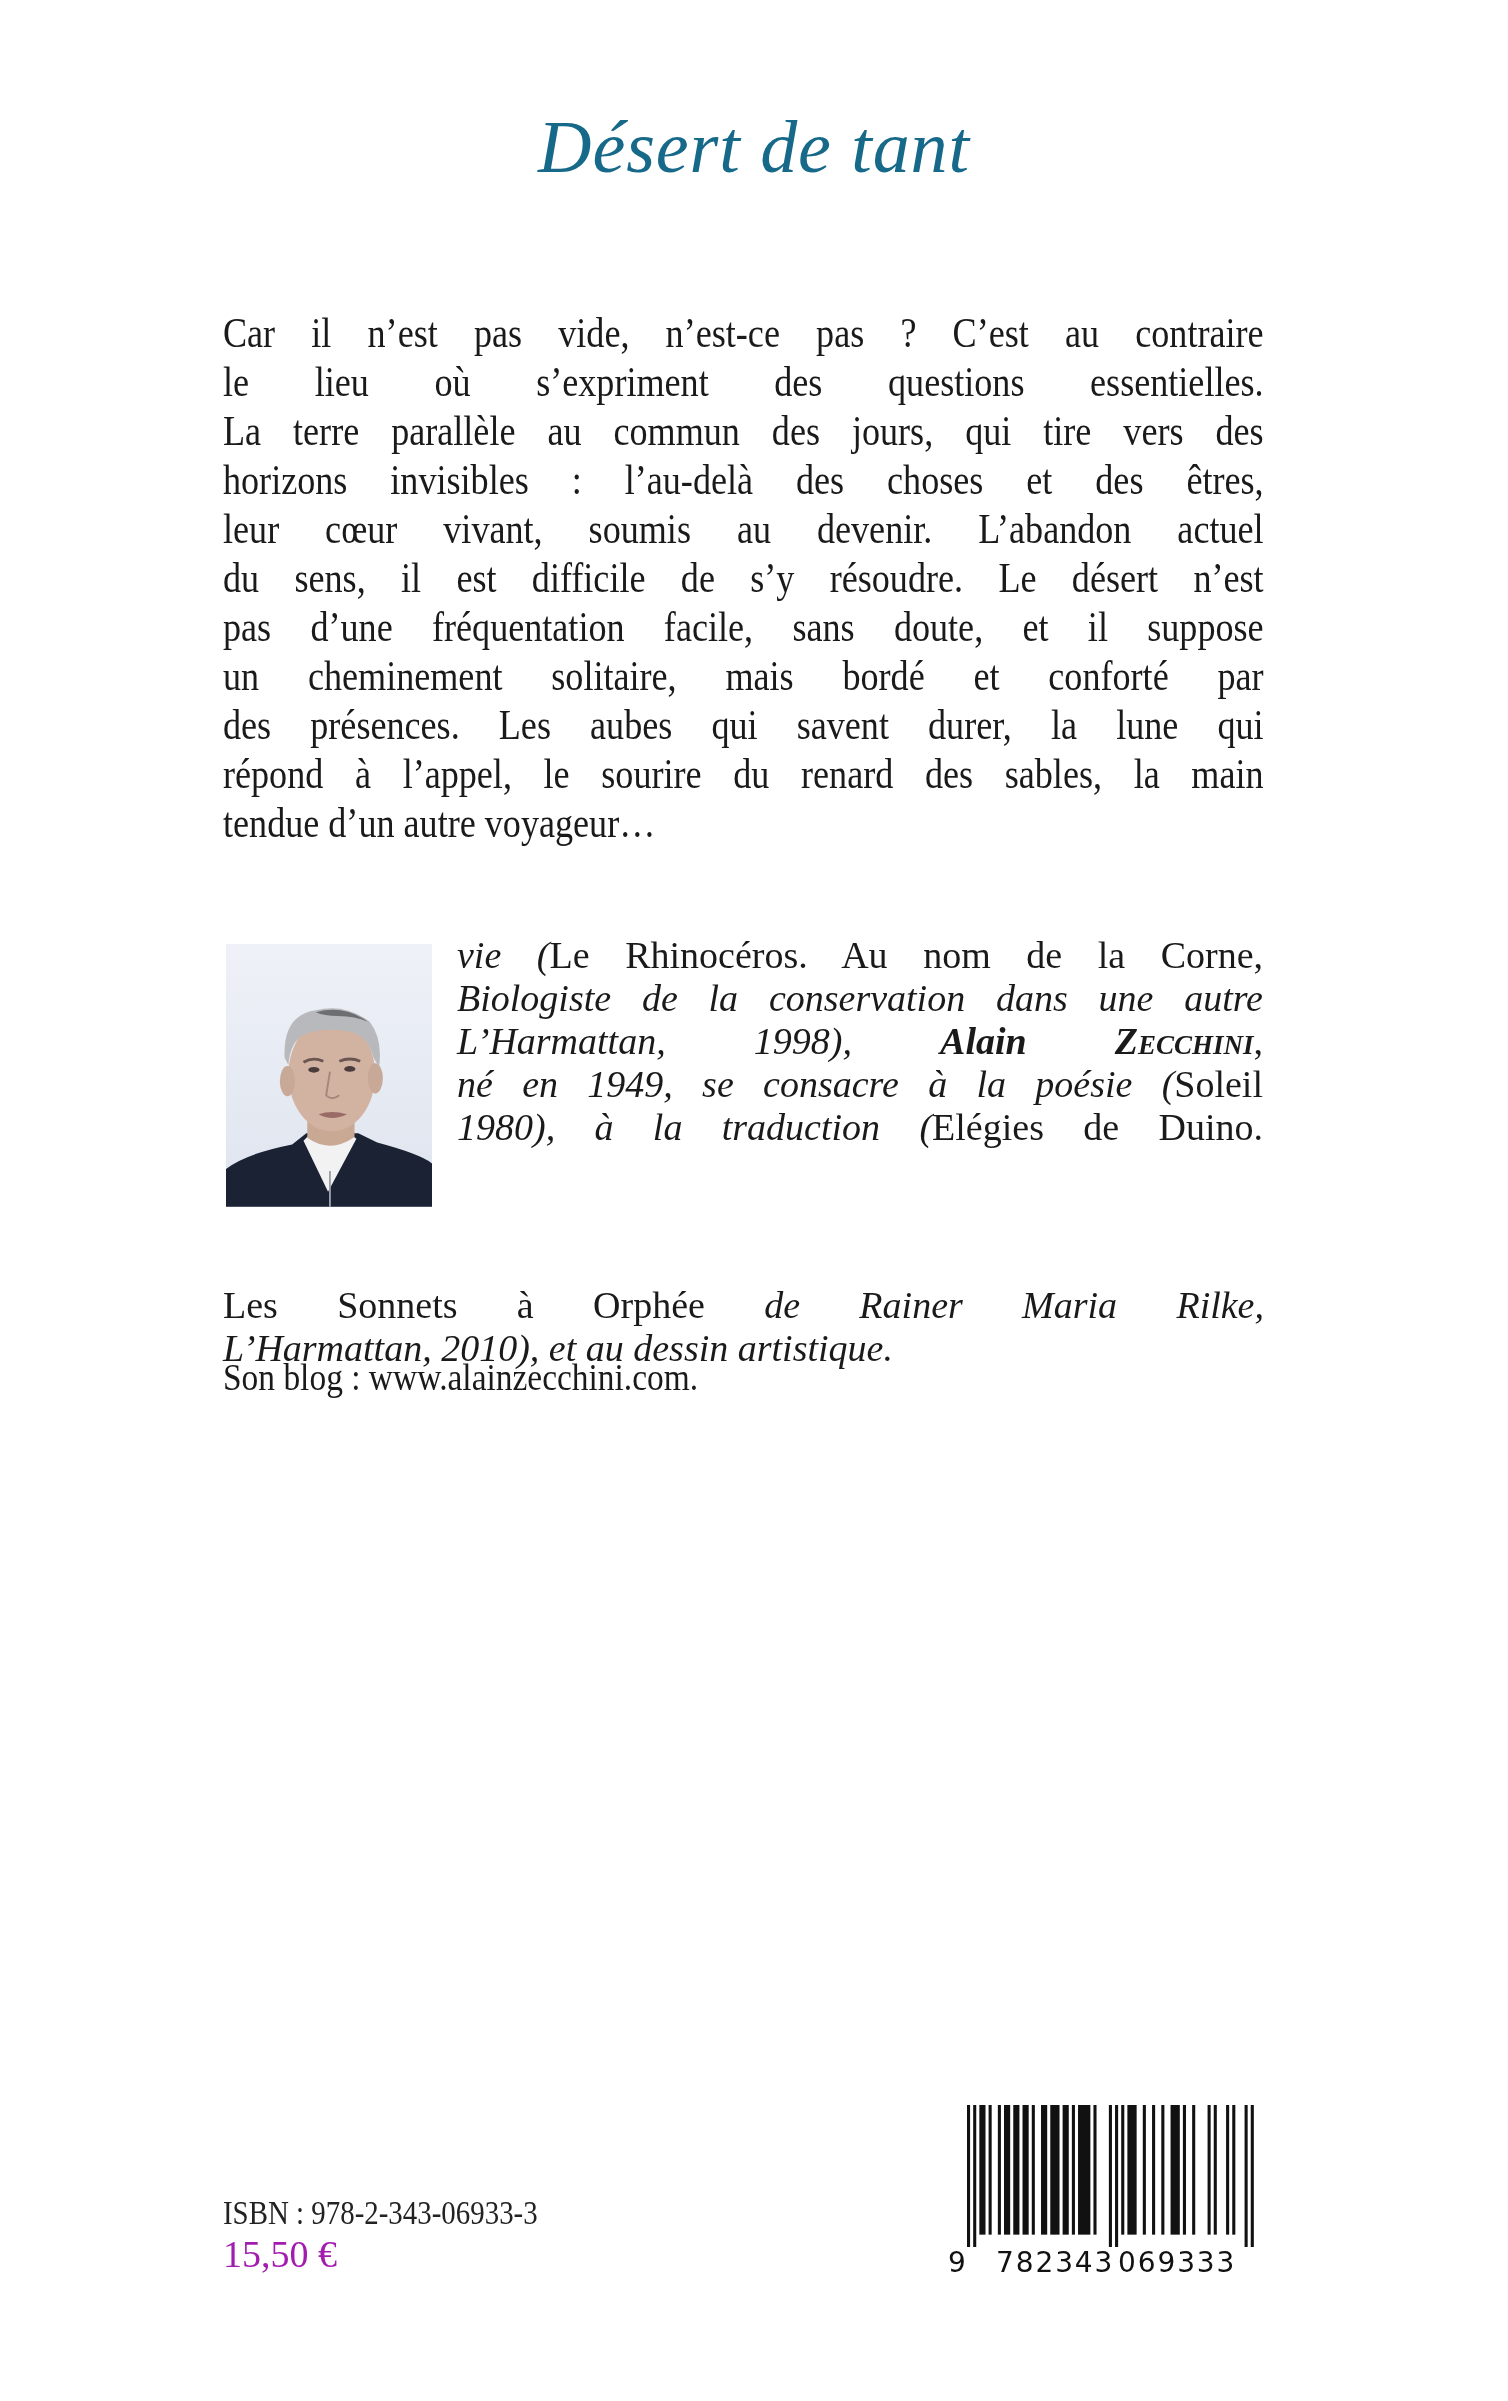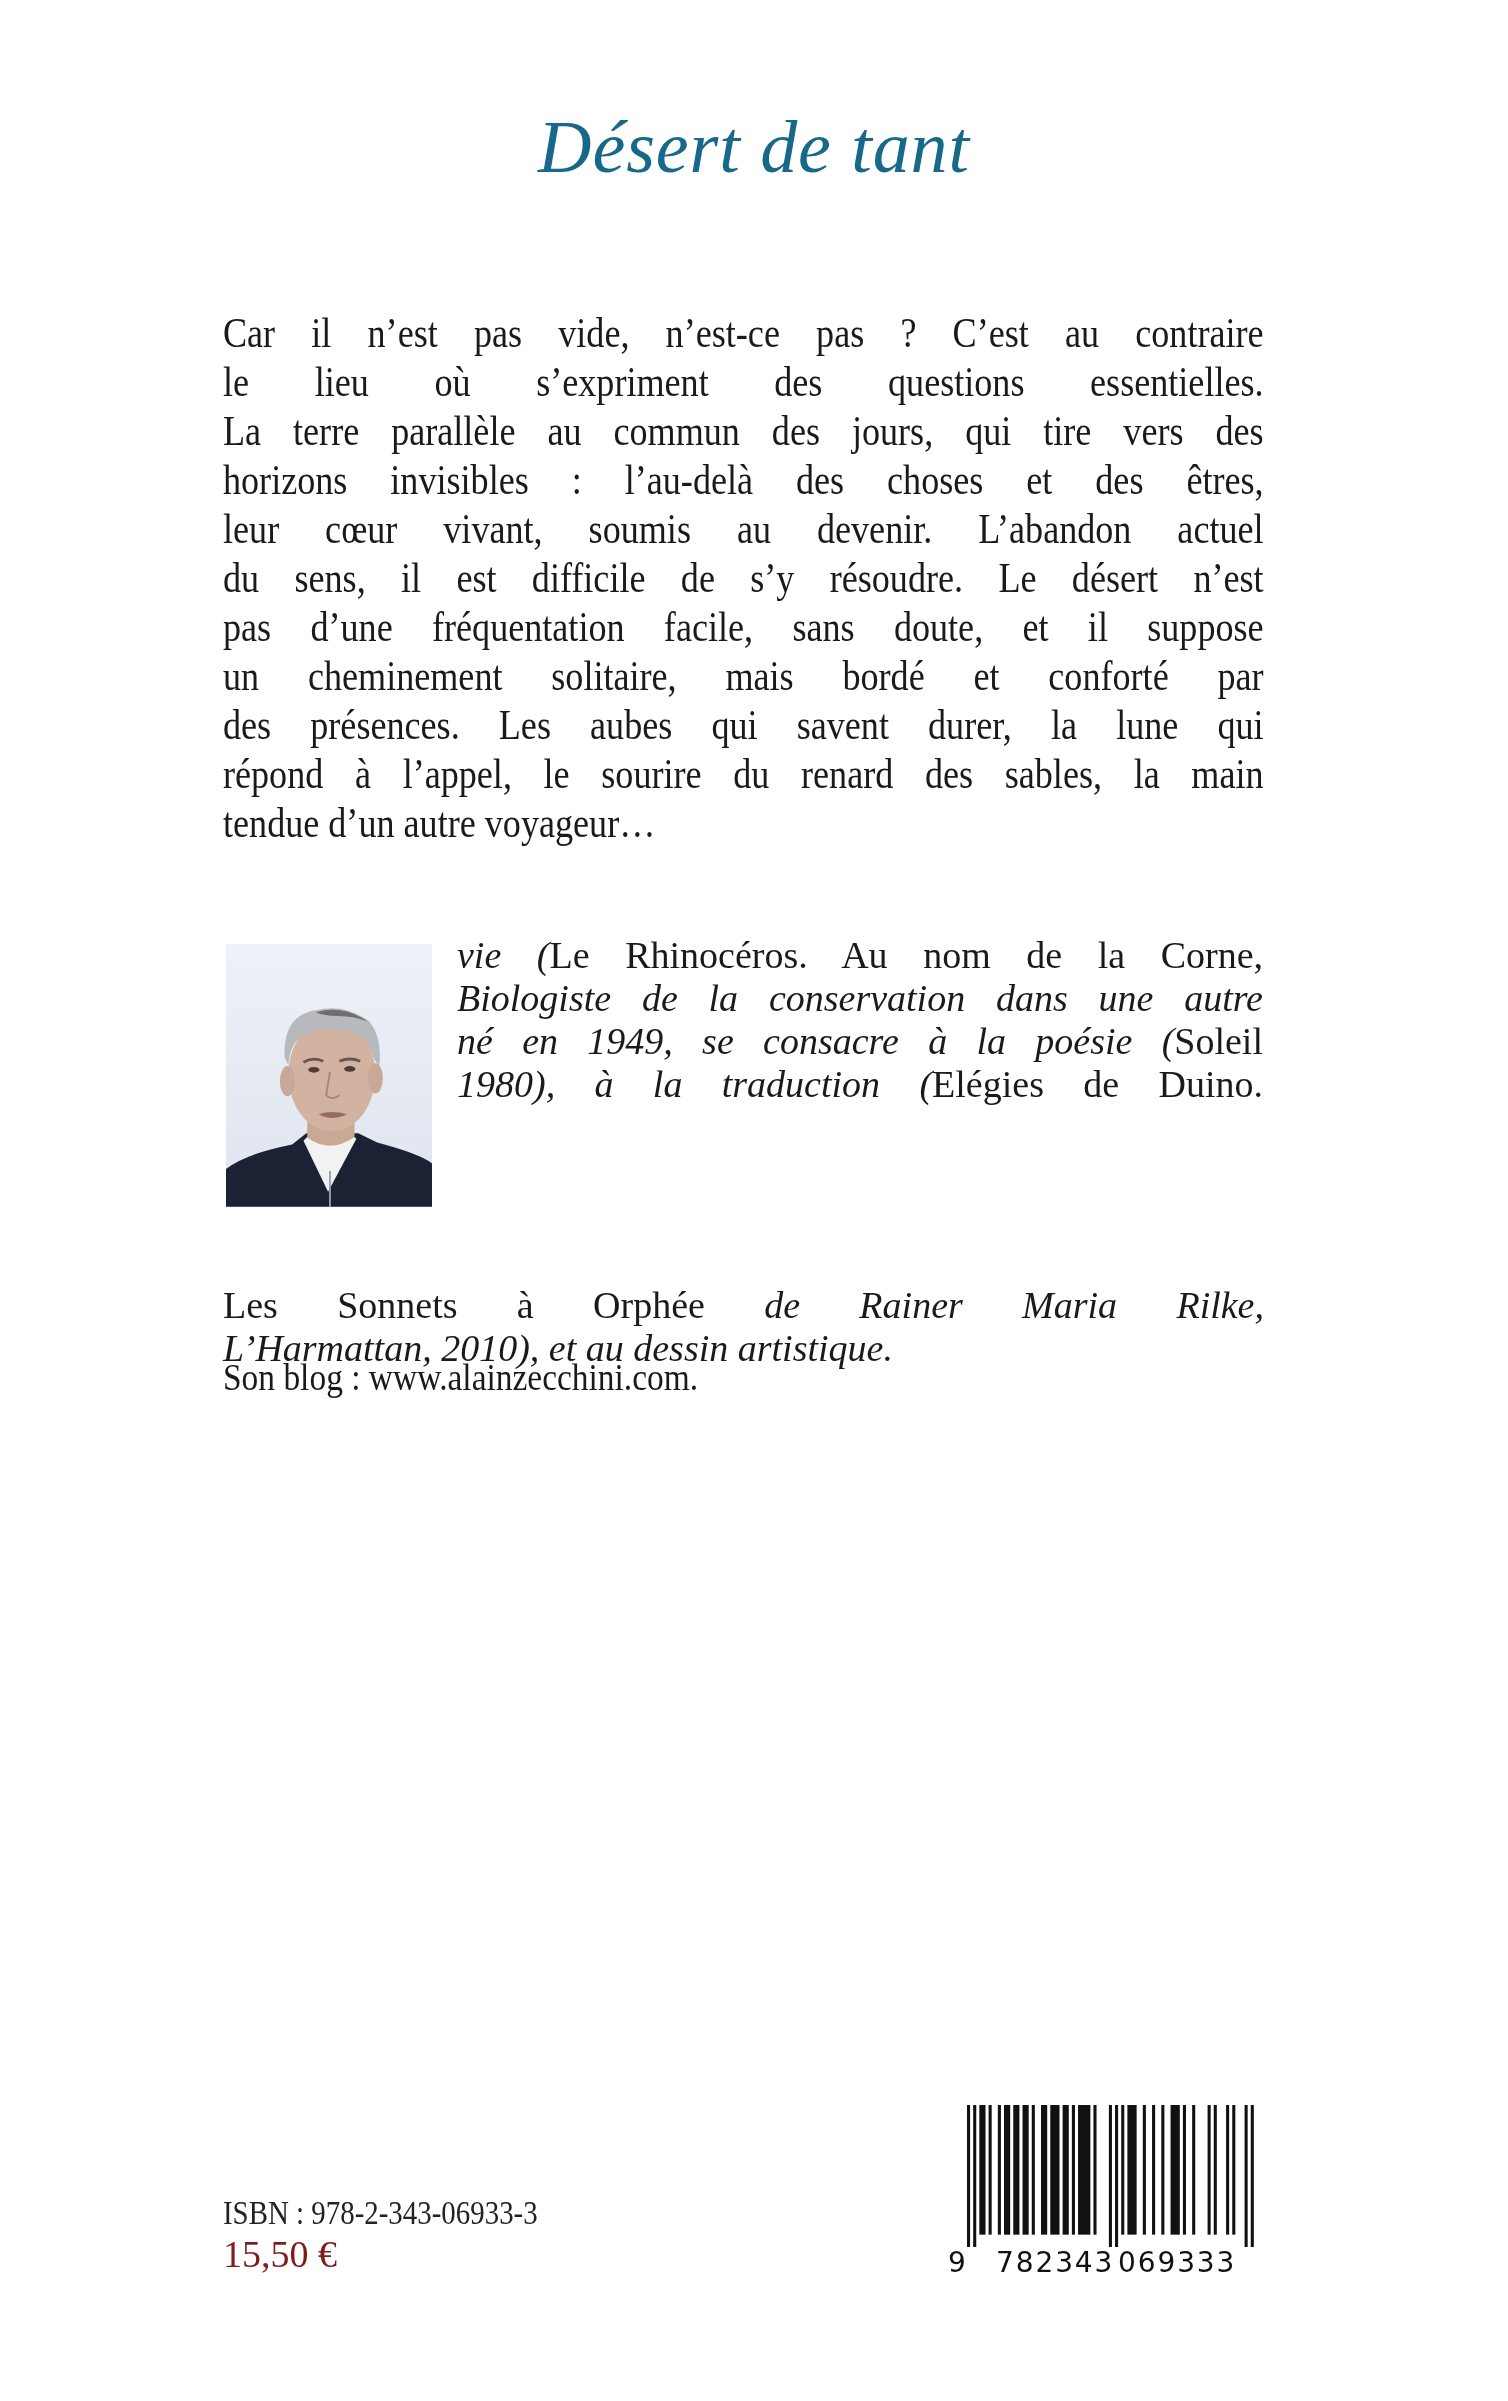--- a/index.html
+++ b/index.html
@@ -20,21 +20,21 @@
               font-size: 38px; line-height: 43px; }
   .bl { display: block; white-space: nowrap; text-align: justify; text-align-last: justify; }
   .bl.last { text-align-last: left; }
   i, .it { font-style: italic; }
   .author { font-weight: bold; font-style: italic; }
   .author .sc { font-variant: small-caps; }
   .blog { position: absolute; left: 223px; top: 1355px; font-size: 38px;
           transform: scaleX(0.88); transform-origin: left top; white-space: nowrap; }
   .isbn { position: absolute; left: 223px; top: 2194px; font-size: 34px;
           transform: scaleX(0.85); transform-origin: left top; white-space: nowrap; color: #222; }
-  .price { position: absolute; left: 223px; top: 2232px; font-size: 38px; white-space: nowrap; color: #7f1d1d; }
+  .price { position: absolute; left: 223px; top: 2232px; font-size: 38px; white-space: nowrap; color: #a21caf; }
   .barcode { position: absolute; left: 948px; top: 2097px; width: 322px; height: 180px; background: #fff; }
   .bars { position: absolute; left: 19px; top: 7.6px; width: 293px; height: 142px; }
   .bc-digits { position: absolute; top: 150px; left: 0; width: 322px; height: 32px;
                font-family: "DejaVu Sans", sans-serif; font-size: 28px; line-height: 32px; color: #111; }
   .bc-digits span { position: absolute; top: 0; }
 </style>
 </head>
 <body>
 
 <div>
@@ -88,20 +88,21 @@
 
       <path d="M110 135 L106 160 Q112 166 120 160" stroke="#a7857a" stroke-width="2" fill="none"></path>
 
       <path d="M98 180 Q112 175 128 180 Q112 188 98 180 Z" fill="#9a6b66"></path>
     </svg>
   </div>
 
   <div class="bio">
     <span class="bl"><i>vie (</i><span>Le Rhinocéros. Au nom de la Corne,</span></span>
     <span class="bl it"><span>Biologiste de la conservation dans une autre</span></span>
+    <span class="bl"><i>L’Harmattan, 1998), </i><span class="author"><span>Alain</span> <span class="sc">Zecchini</span></span><span>,</span></span>
     <span class="bl"><i>né en 1949, se consacre à la poésie (</i><span>Soleil</span></span>
     <span class="bl"><i>1980), à la traduction (</i><span>Elégies de Duino.</span></span>
   </div>
 
   <div class="bio-full">
     <span class="bl"><span>Les Sonnets à Orphée </span><i>de Rainer Maria Rilke,</i></span>
     <span class="bl last it"><span>L’Harmattan, 2010), et au dessin artistique.</span></span>
   </div>
 
   <div class="blog">Son blog : www.alainzecchini.com.</div>

